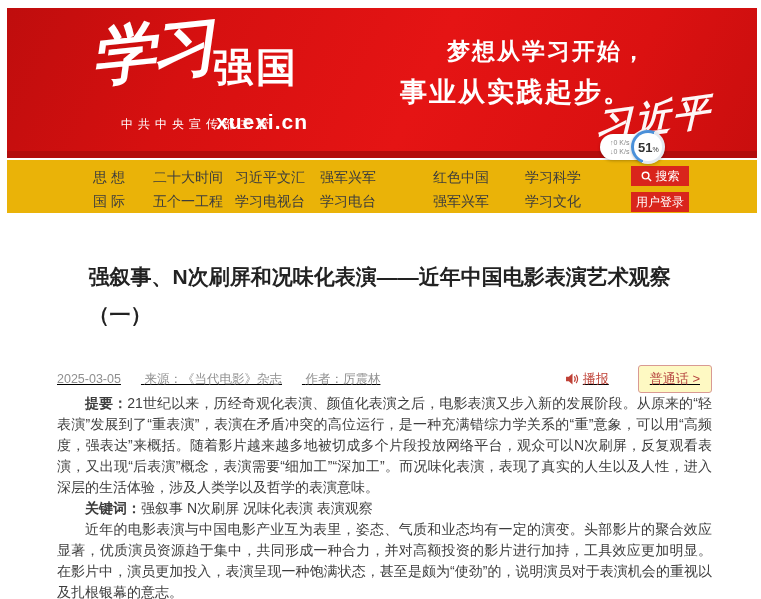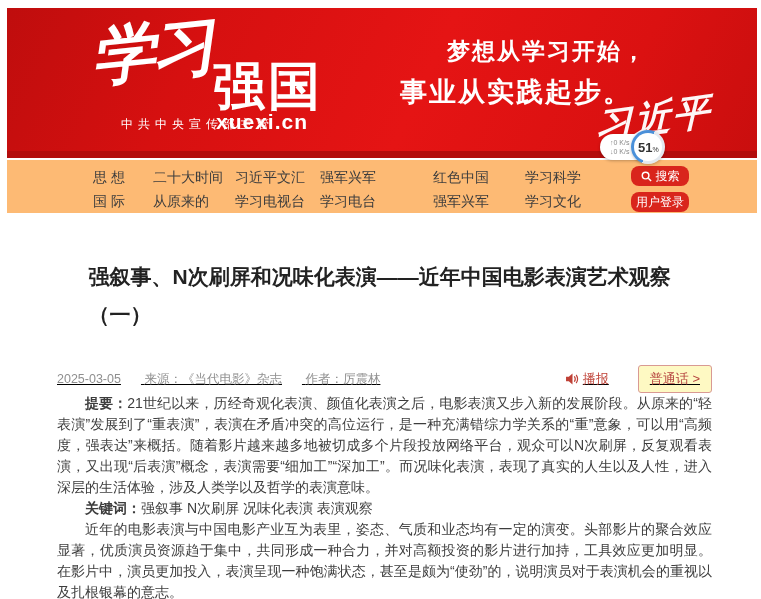--- a/index.html
+++ b/index.html
@@ -7,48 +7,48 @@
     font-family:"Liberation Sans","DejaVu Sans",sans-serif; }
   .page { position:relative; width:761px; height:599px; background:#fff; }
   .site { position:absolute; left:7px; top:8px; width:750px; }
 
   
   .masthead { position:relative; height:150px;
     background:linear-gradient(115deg,#bf0d0d 0%,#d61010 25%,#e51414 55%,#db1111 80%,#c90e0e 100%); }
   .header-strip { position:absolute; left:0; right:0; bottom:0; height:7px; background:#b30d0d; }
   .logo-script { position:absolute; left:84px; top:2px; color:#fff; font-size:64px; font-weight:bold;
     font-style:italic; transform:rotate(-6deg); letter-spacing:-4px; line-height:1.3; }
-  .logo-bold { position:absolute; left:206px; top:44px; color:#fff; font-size:52px; font-weight:bold; letter-spacing:3px;text-align:right; }
+  .logo-bold { position:absolute; left:206px; top:32px; color:#fff; font-size:40px; font-weight:bold; letter-spacing:3px;text-align:right; }
   .logo-domain { position:absolute; left:209px; top:82px; color:#fff; font-size:21px; font-weight:bold; letter-spacing:1px;margin-top:20px; }
   .logo-sub { position:absolute; left:114px; top:108px; color:#fff; font-size:12px; letter-spacing:5px; }
   .slogan-l1 { position:absolute; left:440px; top:28px; color:#fff; font-size:23px; font-weight:bold; letter-spacing:2px; }
   .slogan-l2 { position:absolute; left:393px; top:66px; color:#fff; font-size:27px; font-weight:bold; letter-spacing:2px; }
   .signature { position:absolute; left:588px; top:86px; color:#fff; font-size:37px; font-weight:bold;
     font-style:italic; transform:rotate(-8deg) skewX(-8deg); opacity:.97; letter-spacing:2px; }
 
   
   .speed-widget { position:absolute; left:593px; top:122px; z-index:20; display:flex; align-items:center; }
   .speed-rates { background:#fff; border-radius:13px 0 0 13px; padding:3px 18px 3px 10px; height:26px;
     display:flex; flex-direction:column; justify-content:center; box-shadow:0 1px 3px rgba(0,0,0,.25); }
   .speed-rates div { font-size:7px; line-height:9px; color:#8a8a8a; white-space:nowrap; }
   .speed-circle { position:relative; margin-left:-16px; width:34px; height:34px; border-radius:50%;
     background:conic-gradient(from 200deg,#4a90d9 0 51%,#e3e9ef 51% 100%);
     display:flex; align-items:center; justify-content:center; box-shadow:0 1px 3px rgba(0,0,0,.25); }
   .speed-circle .inner { width:28px; height:28px; border-radius:50%; background:#fff;
     display:flex; align-items:center; justify-content:center; color:#333; font-size:13px; font-weight:bold; }
   .speed-circle .inner small { font-size:7px; font-weight:normal; margin-top:4px; }
 
   
-  .navbar { position:relative; margin-top:2px; height:53px; background:#fdba74; padding:6px 0 0 86px; }
+  .navbar { position:relative; margin-top:2px; height:53px; background:#eab308; padding:6px 0 0 86px; }
   .nav-row { display:grid; grid-template-columns:60px 82px 85px 113px 92px auto; column-gap:0;
     height:24px; align-items:center; }
   .nav-link { font-size:14px; color:#3d3d3d; text-decoration:none; white-space:nowrap; cursor:pointer; }
   .nav-buttons { position:absolute; right:68px; top:6px; display:flex; flex-direction:column; gap:6px; }
   .red-btn { display:flex; align-items:center; justify-content:center; gap:4px; width:58px; height:20px;
-    background:#d9251c; color:#fff; font-size:12px; border:none; border-radius:8px; cursor:pointer; }
+    background:#d9251c; color:#fff; font-size:12px; border:none; border-radius:0; cursor:pointer; }
   .red-btn svg { flex:0 0 auto; }
 
   
   .content { padding:0 45px 0 50px; }
   .article-title { margin:45px auto 0; max-width:592px; text-align:left; font-size:21px;
     font-weight:bold; color:#222; line-height:38px; }
   .meta-row { margin-top:31px; display:flex; justify-content:space-between; align-items:center;text-decoration:underline; }
   .meta-left { color:#8f8f8f; font-size:12.5px; }
   .meta-left span { margin-right:20px; }
   .meta-right { display:flex; align-items:center; gap:29px; }
@@ -93,21 +93,21 @@
       <div class="nav-row">
         <a class="nav-link">思 想</a>
         <a class="nav-link">二十大时间</a>
         <a class="nav-link">习近平文汇</a>
         <a class="nav-link">强军兴军</a>
         <a class="nav-link">红色中国</a>
         <a class="nav-link">学习科学</a>
       </div>
       <div class="nav-row">
         <a class="nav-link">国 际</a>
-        <a class="nav-link">从原来的</a>
+        <a class="nav-link">五个一工程</a>
         <a class="nav-link">学习电视台</a>
         <a class="nav-link">学习电台</a>
         <a class="nav-link">强军兴军</a>
         <a class="nav-link">学习文化</a>
       </div>
       <div class="nav-buttons">
         <button class="red-btn">
           <svg width="11" height="11" viewBox="0 0 12 12">
             <circle cx="5" cy="5" r="3.6" fill="none" stroke="#fff" stroke-width="1.6"></circle>
             <line x1="8" y1="8" x2="11" y2="11" stroke="#fff" stroke-width="1.6"></line>

